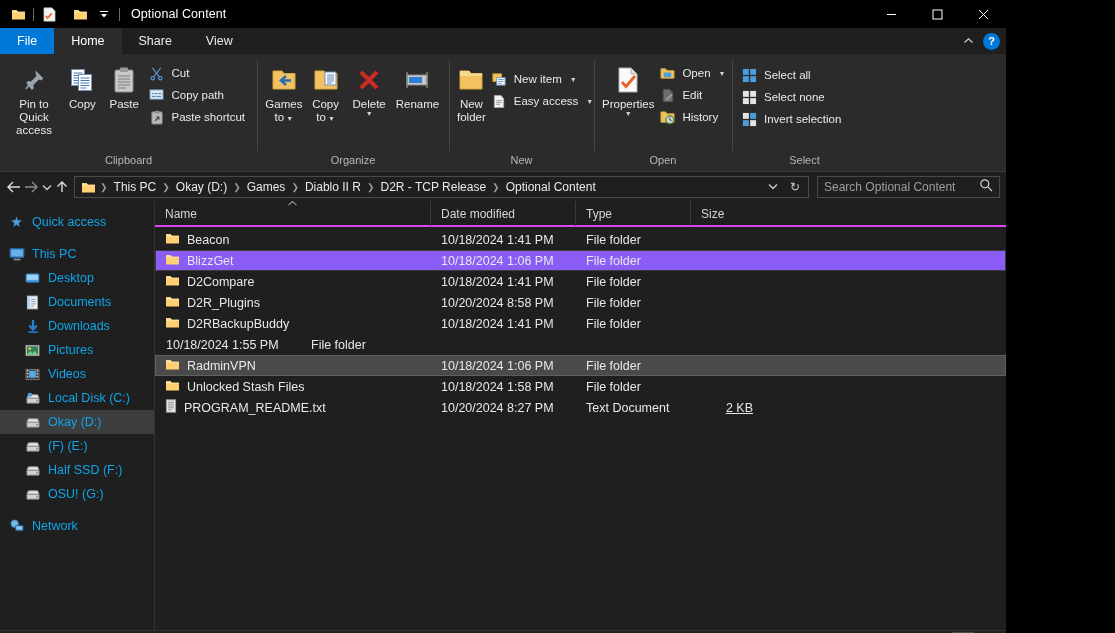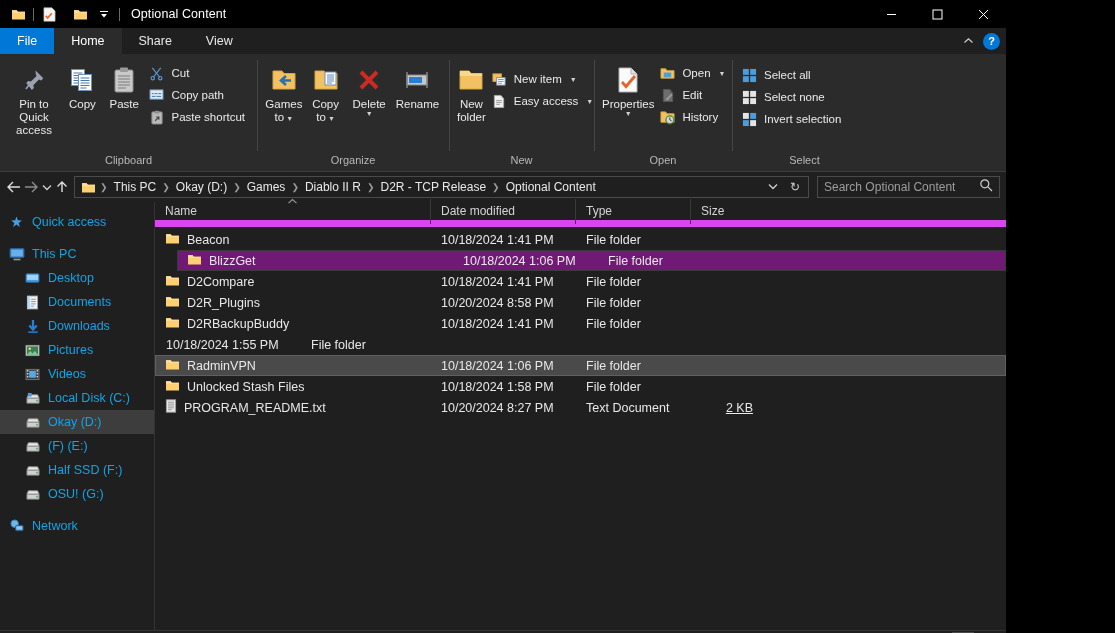--- a/index.html
+++ b/index.html
@@ -116,40 +116,40 @@
     height: 24px; display: flex; align-items: center; font-size: 12.5px; color: #0ea5e9;
     padding-left: 8px; gap: 7px; white-space: nowrap;
   }
   .nav-item.indent { padding-left: 24px; }
   .nav-item.selected { background: #3d3d3d; }
   .nav-item .ic { width: 17px; height: 17px; display:flex; align-items:center; justify-content:center; flex:0 0 17px;}
   .nav-gap { height: 8px; }
 
   .content { flex: 1; background: #1f1f1f; display: flex; flex-direction: column; }
   .colhead {
-    height: 25px; display: flex; align-items: center; border-bottom: 7px solid #d946ef;
+    height: 25px; display: flex; align-items: center; border-bottom: 2px solid #d946ef;
     font-size: 12px; color: #d4d4d4; position: relative; background:#1f1f1f;
   }
   .colhead .col { height: 25px; display: flex; align-items: center; padding-left: 10px; position: relative; }
   .colhead .col + .col { border-left: 1px solid #3a3a3a; }
   .sort-arrow {
     position: absolute; top: -1px; left: 0; right: 0; text-align: center;
     font-size: 8px; color: #9a9a9a; line-height: 9px;
   }
   .c-name { width: 275px; }
   .c-date { width: 145px; }
   .c-type { width: 115px; }
   .c-size { width: 80px; }
 
   .filelist { flex: 1; overflow: hidden; padding-top: 2px; }
   .frow {
     height: 21px; display: flex; align-items: center; font-size: 12.5px; color: #e8e8e8;
     border: 1px solid transparent;
   }
-  .frow.hover { background: #701a75; border-color: #3a3a3a; margin-left: 22px; }
+  .frow.hover { background: #8b5cf6; border-color: #3a3a3a; }
   .frow.selected { background: #4a4a4a; border-color: #5f5f5f; }
   .frow .cell { padding-left: 10px; overflow: hidden; white-space: nowrap; display:flex; align-items:center; }
   .frow .cell.name { gap: 7px; padding-left: 9px; }
   .frow .cell.size { justify-content: flex-end; padding-right: 18px; padding-left: 0; text-decoration: underline; }
 
   
   .statusbar {
     height: 23px; background: #1f1f1f; border-top: 1px solid #333;
     display: flex; align-items: center; padding: 0 8px; font-size: 11.5px; color: #d8d8d8;
   }

